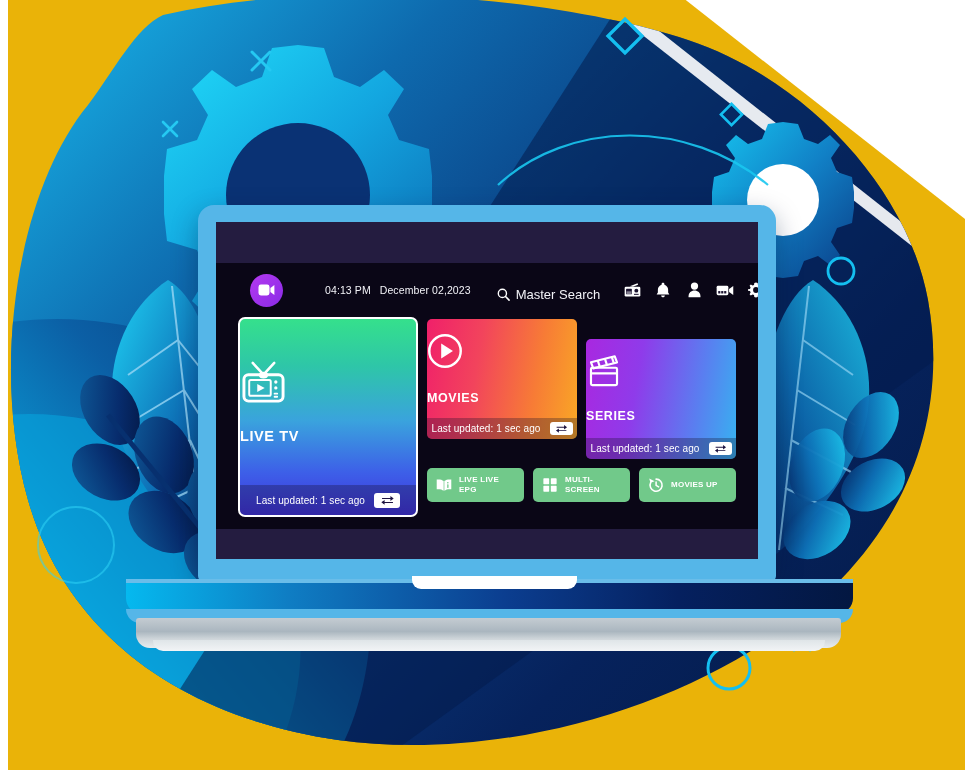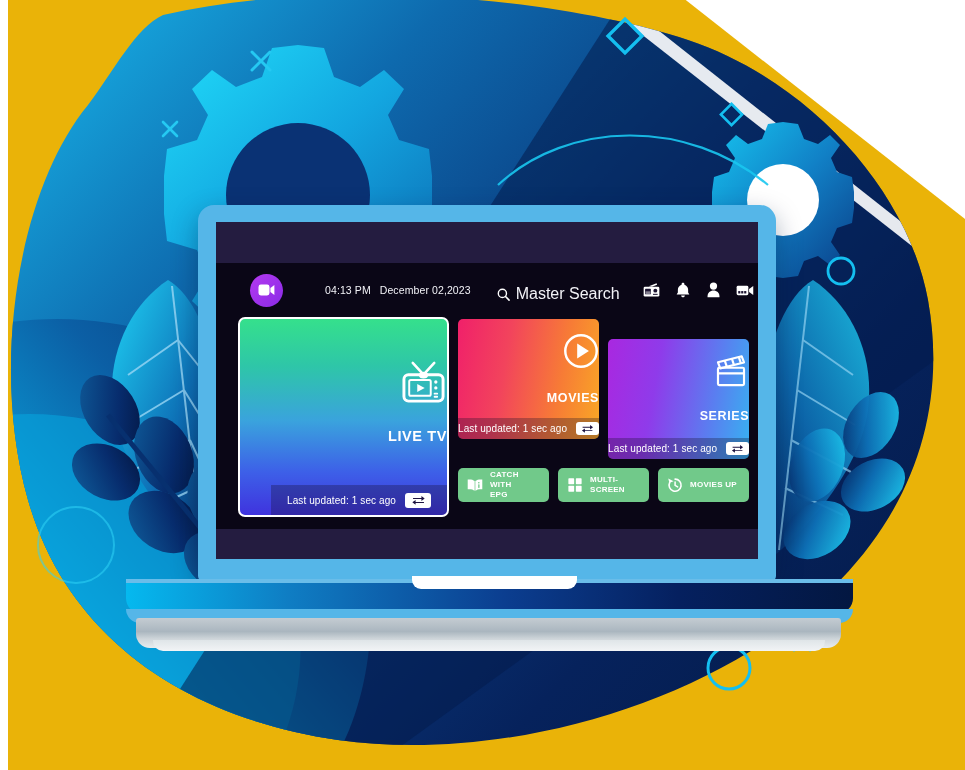--- a/index.html
+++ b/index.html
@@ -110,21 +110,21 @@
   }
   .clock-wrap .time { font-weight: 400; }
   .clock-wrap .date { font-weight: 400; }
 
   .search-group {
     display: flex;
     align-items: center;
     gap: 6px;
     margin-left: 26px;
     color: #f2f2f7;
-    font-size: 16px;
+    font-size: 13px;
     white-space: nowrap;
     cursor: pointer;
     margin-top: 8px;
   }
   .search-group svg { display: block; }
 
   .icon-row {
     display: flex;
     align-items: center;
     gap: 13px;
@@ -154,21 +154,21 @@
     overflow: hidden;
     display: flex;
     flex-direction: column;
     justify-content: flex-end;
     cursor: pointer;
   }
   .tile .tile-center {
     flex: 1 1 auto;
     display: flex;
     flex-direction: column;
-    align-items: flex-end;
+    align-items: flex-start;
     justify-content: center;
     gap: 18px;
   }
   .tile .tile-label {
     color: #ffffff;
     font-weight: bold;
     letter-spacing: .6px;
   }
   .tile .tile-foot {
     background: rgba(20, 12, 40, .30);
@@ -196,21 +196,20 @@
   .refresh-btn svg { display: block; }
 
   
   #tile-livetv {
     width: 176px;
     height: 196px;
     border: 2.5px solid #ffffff;
     border-radius: 7px;
     background: linear-gradient(180deg, #35e08c 0%, #2ec6a8 24%, #3aa3dd 52%, #3d60e8 78%, #3f33de 100%);
     flex: 0 0 auto;
-    padding-left: 31px;
   }
   #tile-livetv .tile-label { font-size: 14.5px; }
   #tile-livetv .tile-foot { height: 30px; }
   #tile-livetv .refresh-btn { width: 26px; height: 15px; }
 
   .right-col {
     display: flex;
     flex-direction: column;
     gap: 9px;
     flex: 1 1 auto;
@@ -663,21 +662,21 @@
 
               <div class="pill">
                 <span class="pill-ico">
                   <svg width="17" height="14" viewBox="0 0 18 15">
                     <path d="M8.6 3.1 C6.6 1.3 3.5 1 0.8 1.4 L0.8 12.4 C3.5 12 6.6 12.3 8.6 14.1 Z" fill="#ffffff"></path>
                     <path d="M9.4 3.1 C11.4 1.3 14.5 1 17.2 1.4 L17.2 12.4 C14.5 12 11.4 12.3 9.4 14.1 Z" fill="#ffffff"></path>
                     <circle cx="13.3" cy="5" r="0.9" fill="#71c98a"></circle>
                     <rect x="12.6" y="6.6" width="1.5" height="4.2" rx="0.5" fill="#71c98a"></rect>
                   </svg>
                 </span>
-                <span class="pill-label"><span>CATCH WITH</span><br><span>EPG</span></span>
+                <span class="pill-label"><span>LIVE LIVE</span><br><span>EPG</span></span>
               </div>
 
               <div class="pill">
                 <span class="pill-ico">
                   <svg width="14" height="14" viewBox="0 0 15 15">
                     <rect x="0.4" y="0.4" width="6.2" height="6.2" rx="0.7" fill="#ffffff"></rect>
                     <rect x="8.4" y="0.4" width="6.2" height="6.2" rx="0.7" fill="#ffffff"></rect>
                     <rect x="0.4" y="8.4" width="6.2" height="6.2" rx="0.7" fill="#ffffff"></rect>
                     <rect x="8.4" y="8.4" width="6.2" height="6.2" rx="0.7" fill="#ffffff"></rect>
                   </svg>

